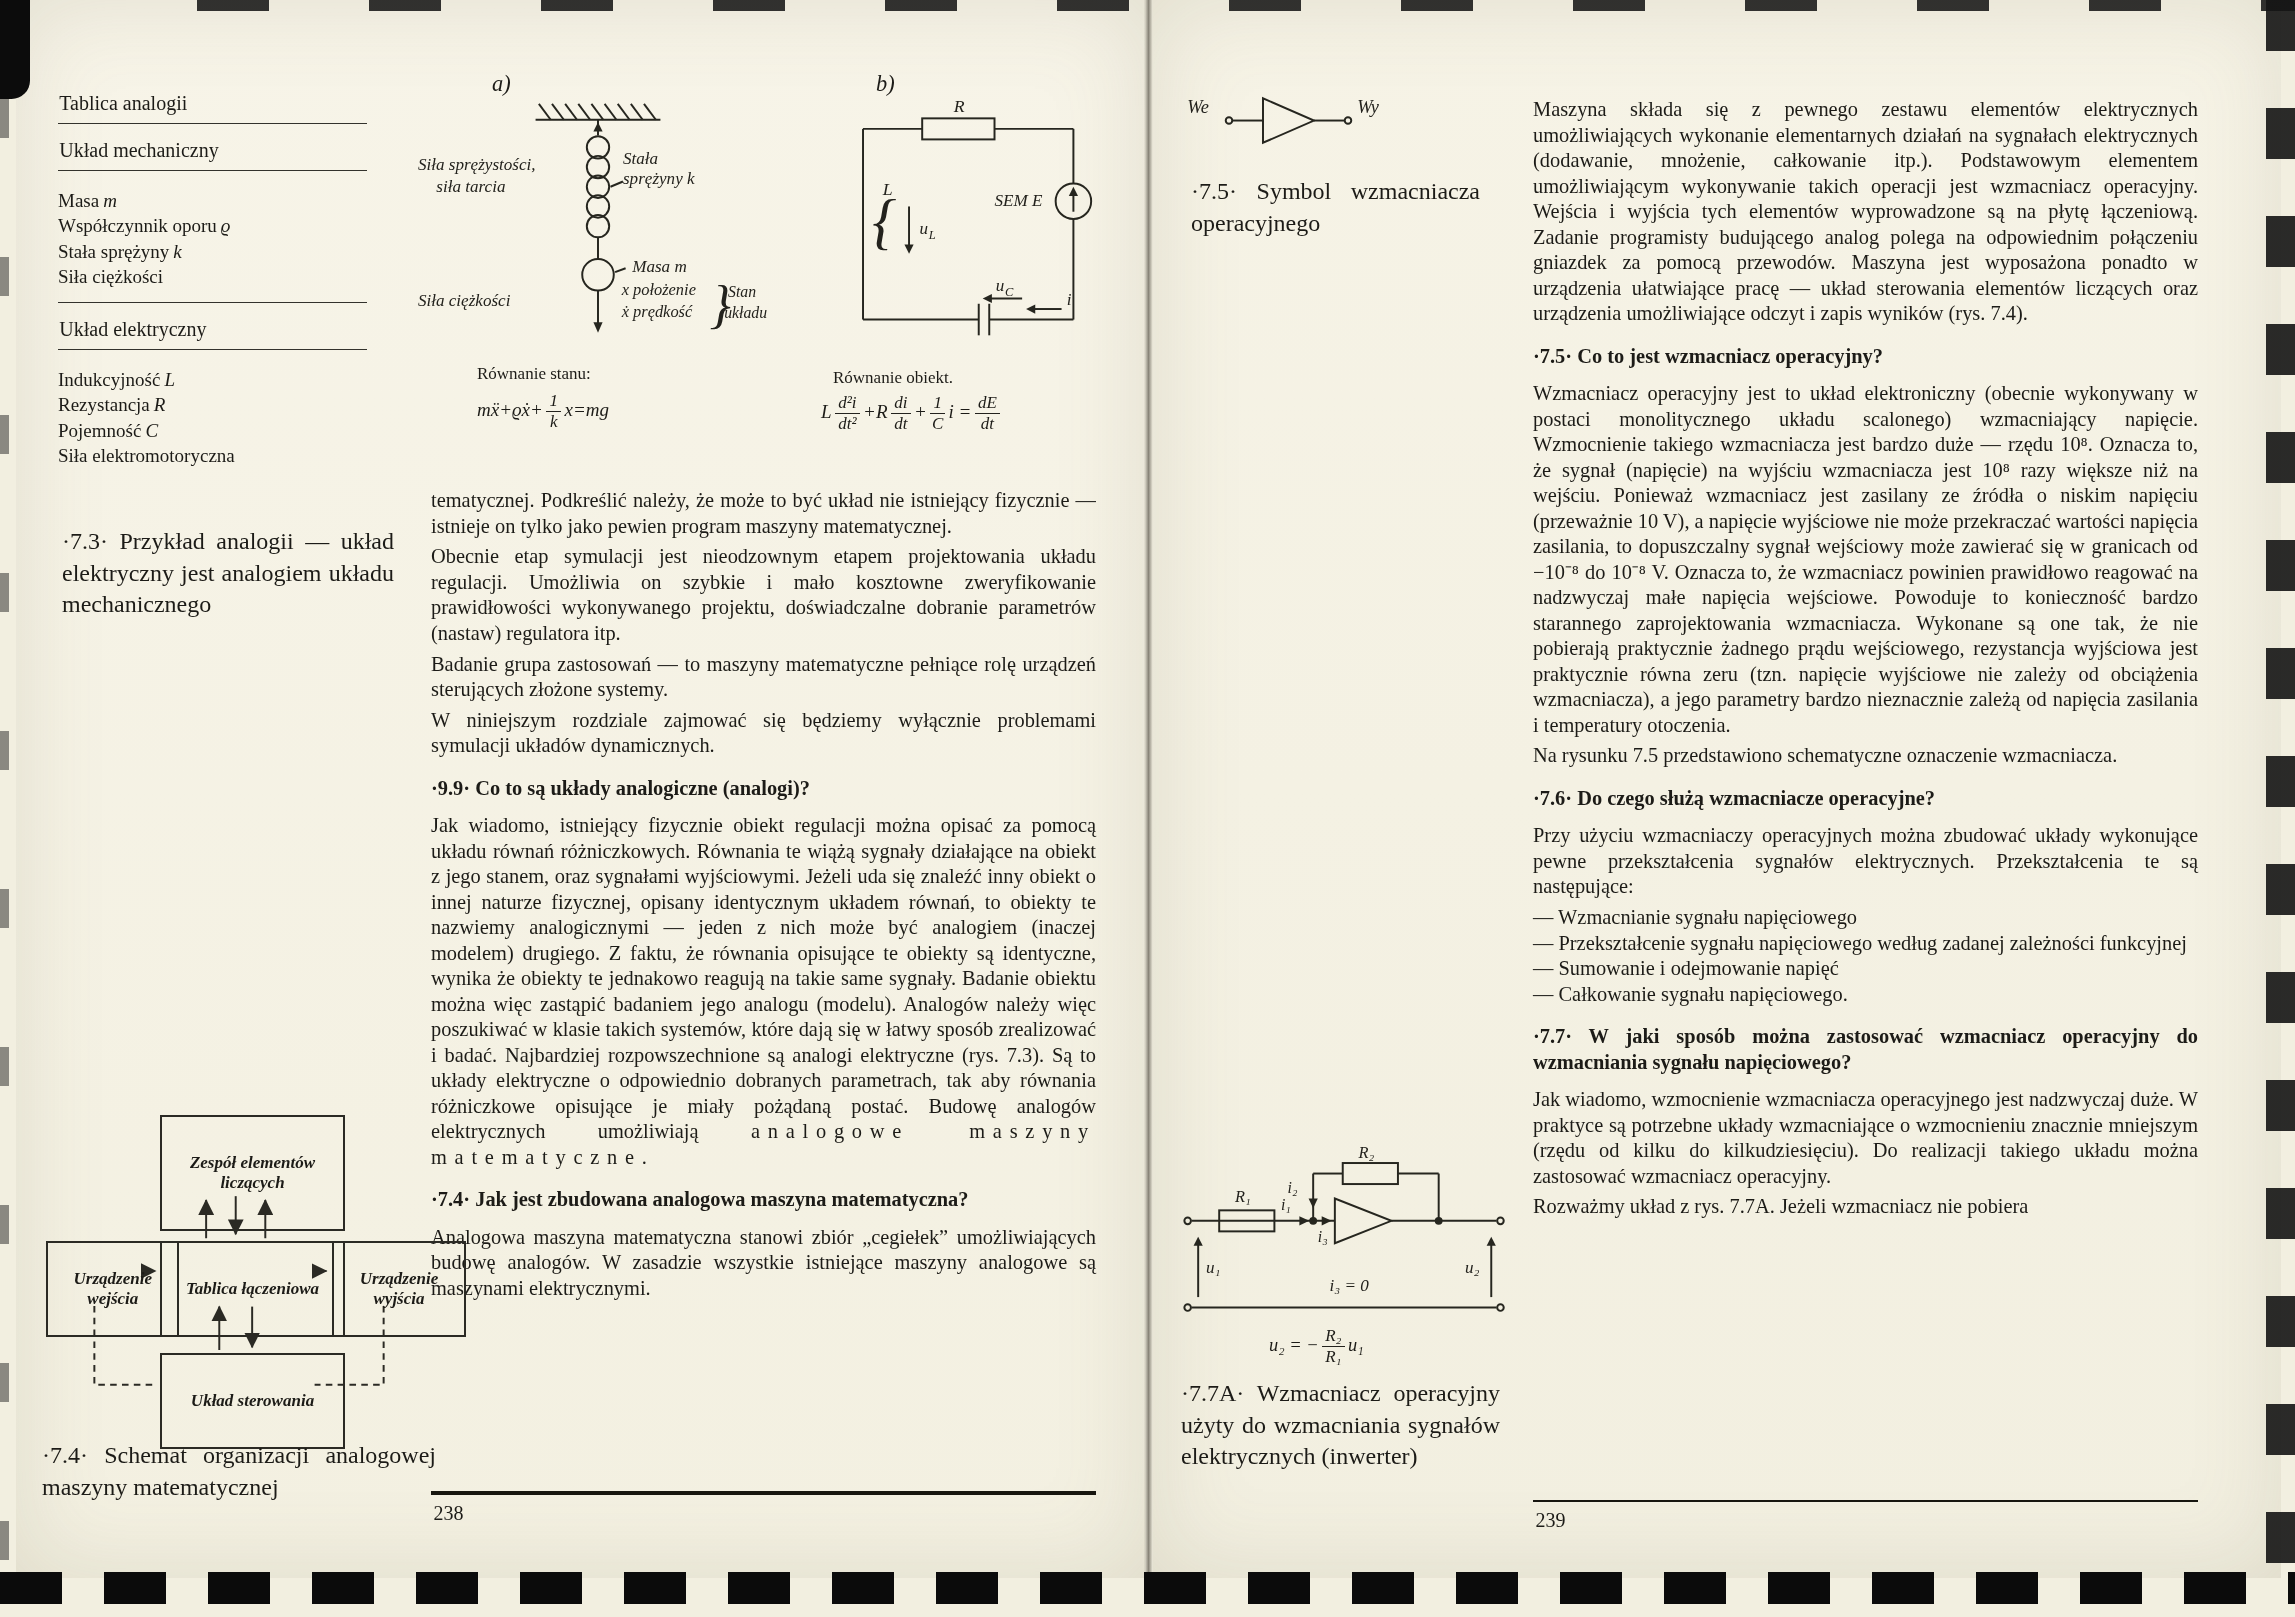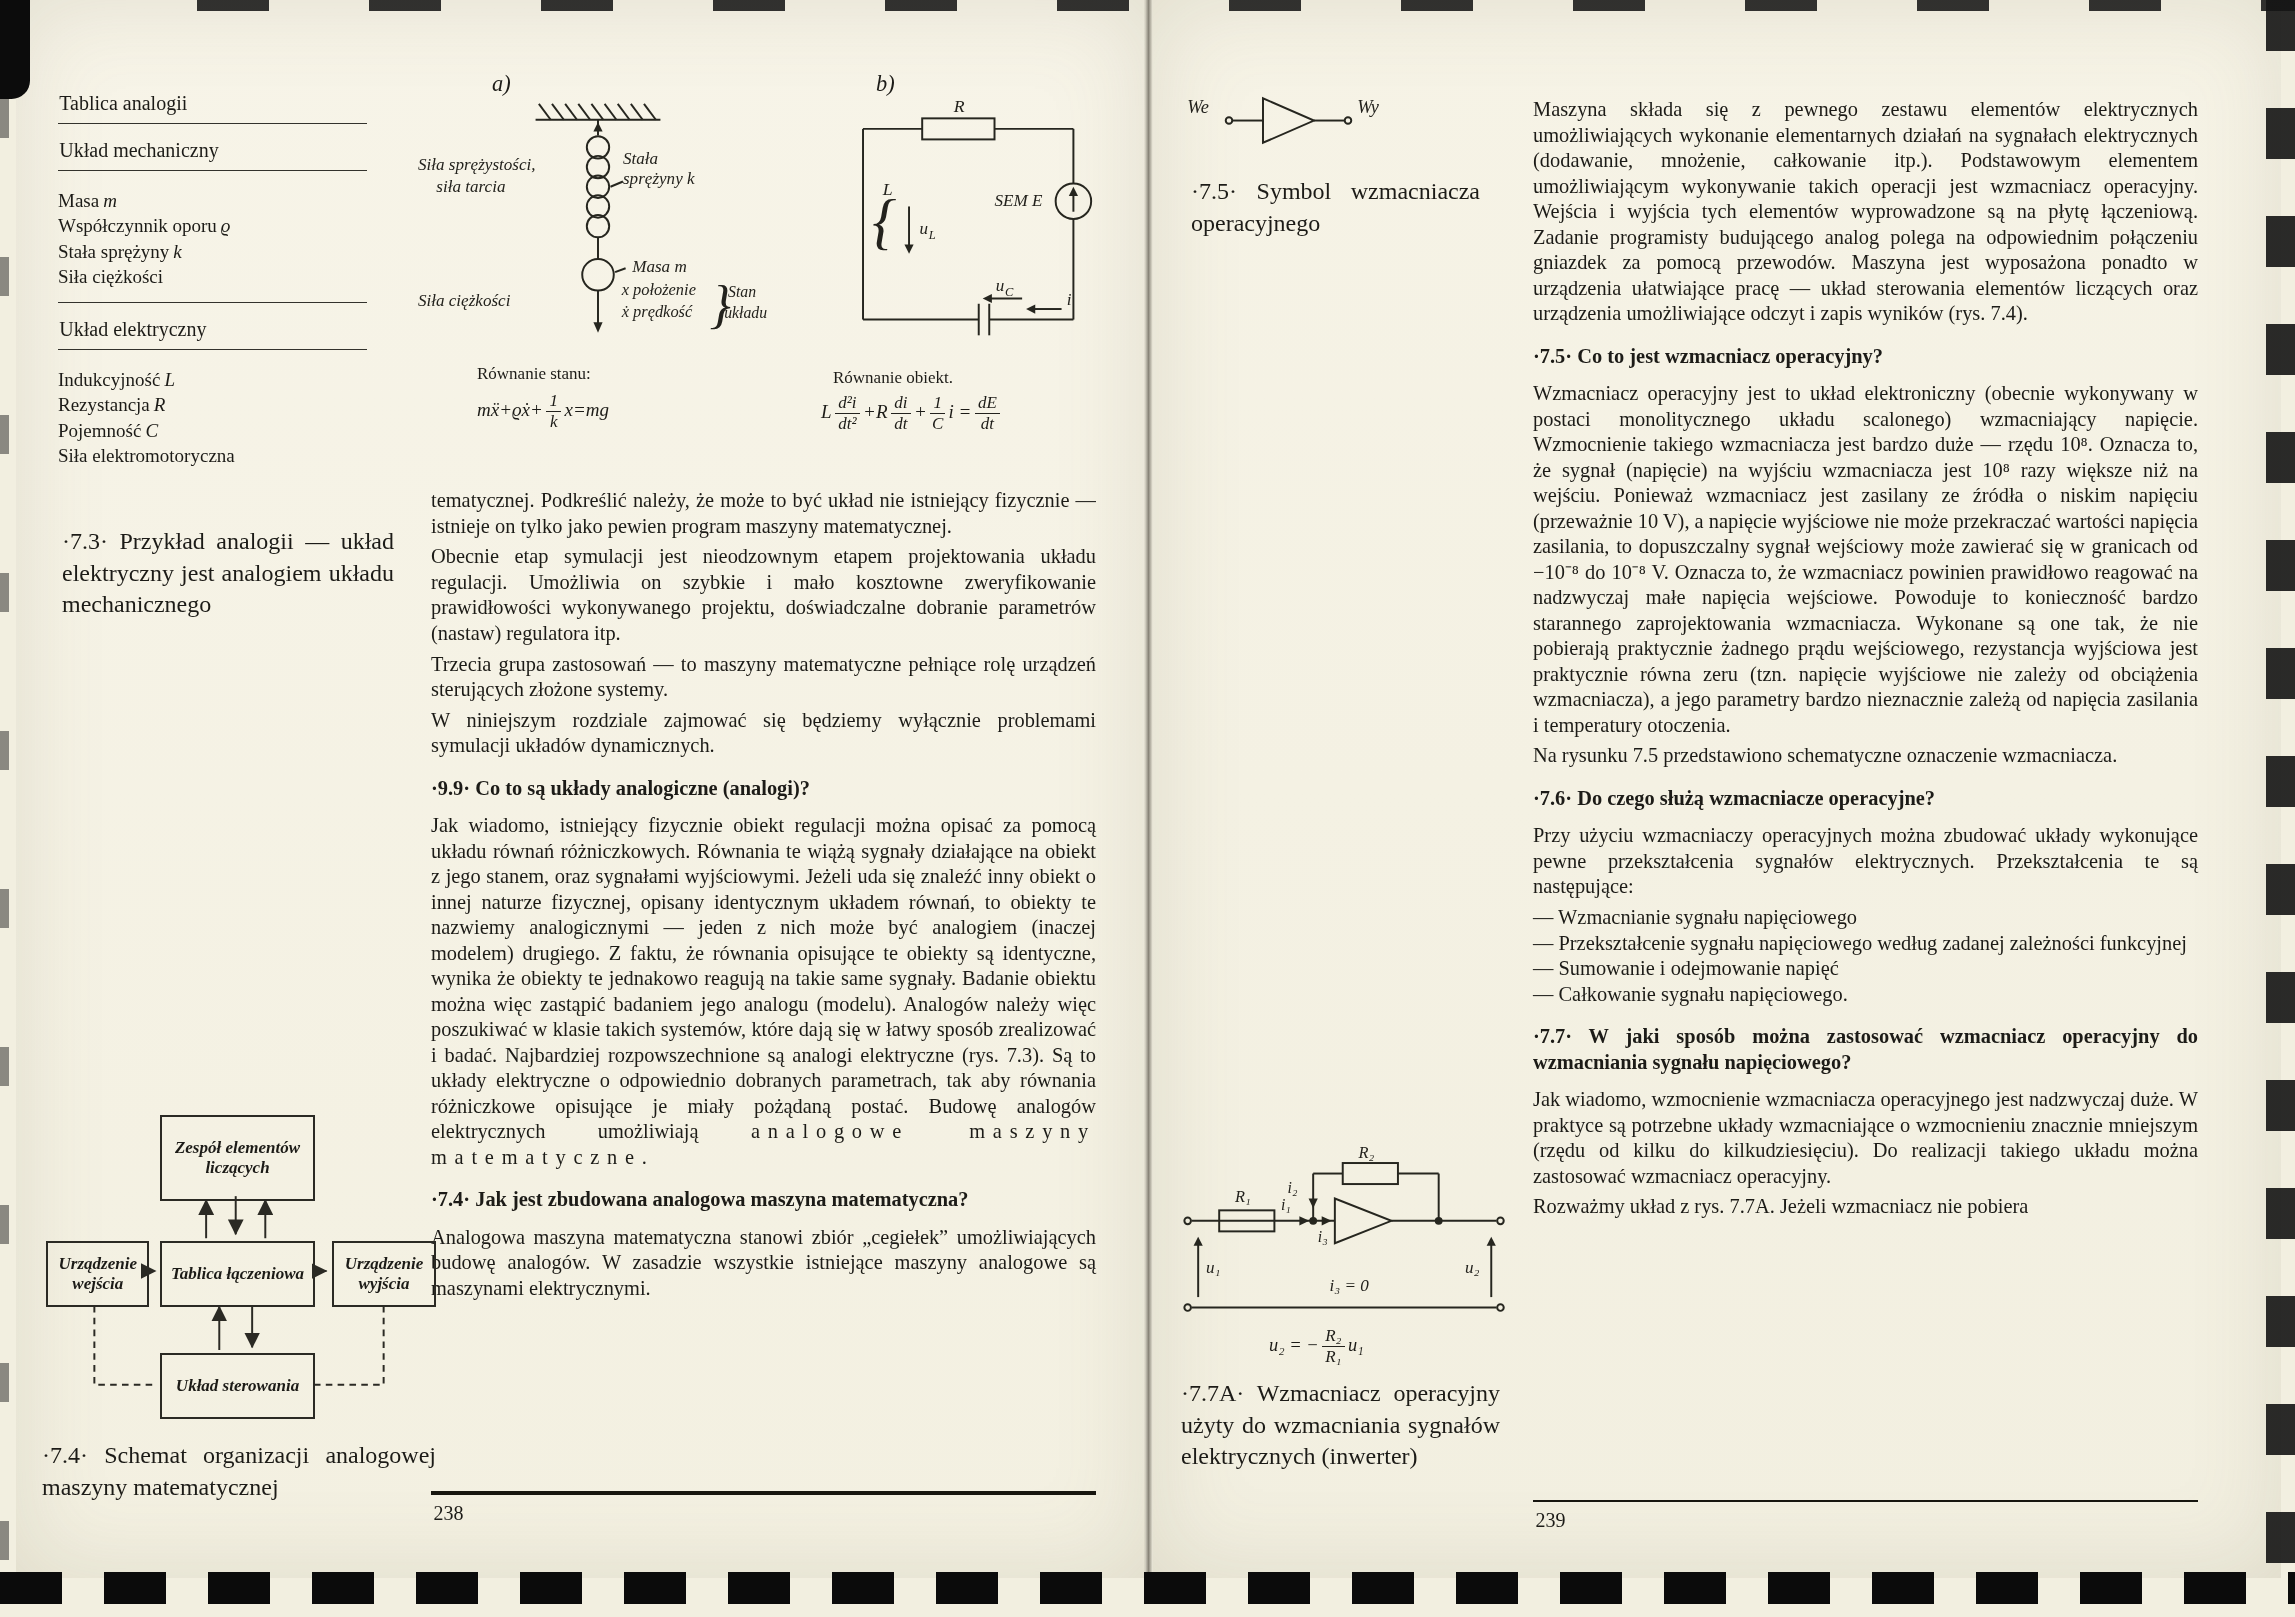--- a/index.html
+++ b/index.html
@@ -58,21 +58,21 @@
   #left-body{left:415px;top:488px;width:665px}
   #right-body{left:380px;top:97px;width:665px}
   .bodycol p{margin:0 0 5.3px}
   .bodycol h3{font-size:20.4px;margin:17px 0 12px;font-weight:bold}
   .bodycol .list p{margin:0}
   .spaced{letter-spacing:.38em}
 
   #fig-74{position:absolute;left:29px;top:1112px;width:388px;height:309px}
   #fig-74 svg{position:absolute;left:0;top:0}
   .bd-box{position:absolute;border:2px solid #2b2a24;display:flex;align-items:center;justify-content:center;
-    text-align:center;font-size:17px;font-style:italic;font-weight:bold;line-height:1.18;padding:0}
+    text-align:center;font-size:17px;font-style:italic;font-weight:bold;line-height:1.18;padding:15px}
   #bd-top{left:115px;top:2.6px;width:151px;height:82px}
   #bd-left{left:1.3px;top:129px;width:99px;height:62px}
   #bd-mid{left:115px;top:129px;width:151px;height:62px}
   #bd-right{left:287px;top:129px;width:100px;height:62px}
   #bd-bottom{left:115px;top:241px;width:151px;height:62px}
 
   #fig-75{position:absolute;left:32px;top:80px;width:224px;height:85px}
   #fig-77a{position:absolute;left:24px;top:1142px;width:342px;height:230px}
 
   .pageno-block{position:absolute}
@@ -199,21 +199,21 @@
       </svg>
       <div class="eq-label">Równanie obiekt.</div>
       <div class="equation">
         <span>L</span><span class="frac"><span class="num">d²i</span><span class="den">dt²</span></span><span>+R</span><span class="frac"><span class="num">di</span><span class="den">dt</span></span><span>+</span><span class="frac"><span class="num">1</span><span class="den">C</span></span><span>i =</span><span class="frac"><span class="num">dE</span><span class="den">dt</span></span>
       </div>
     </div>
 
     <div class="bodycol" id="left-body">
       <p>tematycznej. Podkreślić należy, że może to być układ nie istniejący fizycznie — istnieje on tylko jako pewien program maszyny matematycznej.</p>
       <p>Obecnie etap symulacji jest nieodzownym etapem projektowania układu regulacji. Umożliwia on szybkie i mało kosztowne zweryfikowanie prawidłowości wykonywanego projektu, doświadczalne dobranie parametrów (nastaw) regulatora itp.</p>
-      <p>Trzecia grupa zastosowań — to maszyny matematyczne pełniące rolę urządzeń sterujących złożone systemy.</p>
+      <p>Badanie grupa zastosowań — to maszyny matematyczne pełniące rolę urządzeń sterujących złożone systemy.</p>
       <p>W niniejszym rozdziale zajmować się będziemy wyłącznie problemami symulacji układów dynamicznych.</p>
       <h3>·9.9· Co to są układy analogiczne (analogi)?</h3>
       <p><span>Jak wiadomo, istniejący fizycznie obiekt regulacji można opisać za pomocą układu równań różniczkowych. Równania te wiążą sygnały działające na obiekt z jego stanem, oraz sygnałami wyjściowymi. Jeżeli uda się znaleźć inny obiekt o innej naturze fizycznej, opisany identycznym układem równań, to obiekty te nazwiemy analogicznymi — jeden z nich może być analogiem (inaczej modelem) drugiego. Z faktu, że równania opisujące te obiekty są identyczne, wynika że obiekty te jednakowo reagują na takie same sygnały. Badanie obiektu można więc zastąpić badaniem jego analogu (modelu). Analogów należy więc poszukiwać w klasie takich systemów, które dają się w łatwy sposób zrealizować i badać. Najbardziej rozpowszechnione są analogi elektryczne (rys. 7.3). Są to układy elektryczne o odpowiednio dobranych parametrach, tak aby równania różniczkowe opisujące je miały pożądaną postać. Budowę analogów elektrycznych umożliwiają</span> <span class="spaced">analogowe maszyny matematyczne.</span></p>
       <h3>·7.4· Jak jest zbudowana analogowa maszyna matematyczna?</h3>
       <p>Analogowa maszyna matematyczna stanowi zbiór „cegiełek” umożliwiających budowę analogów. W zasadzie wszystkie istniejące maszyny analogowe są maszynami elektrycznymi.</p>
     </div>
 
     <div id="fig-74">
       <svg width="388" height="309" viewBox="0 0 590 470">
         <defs>

